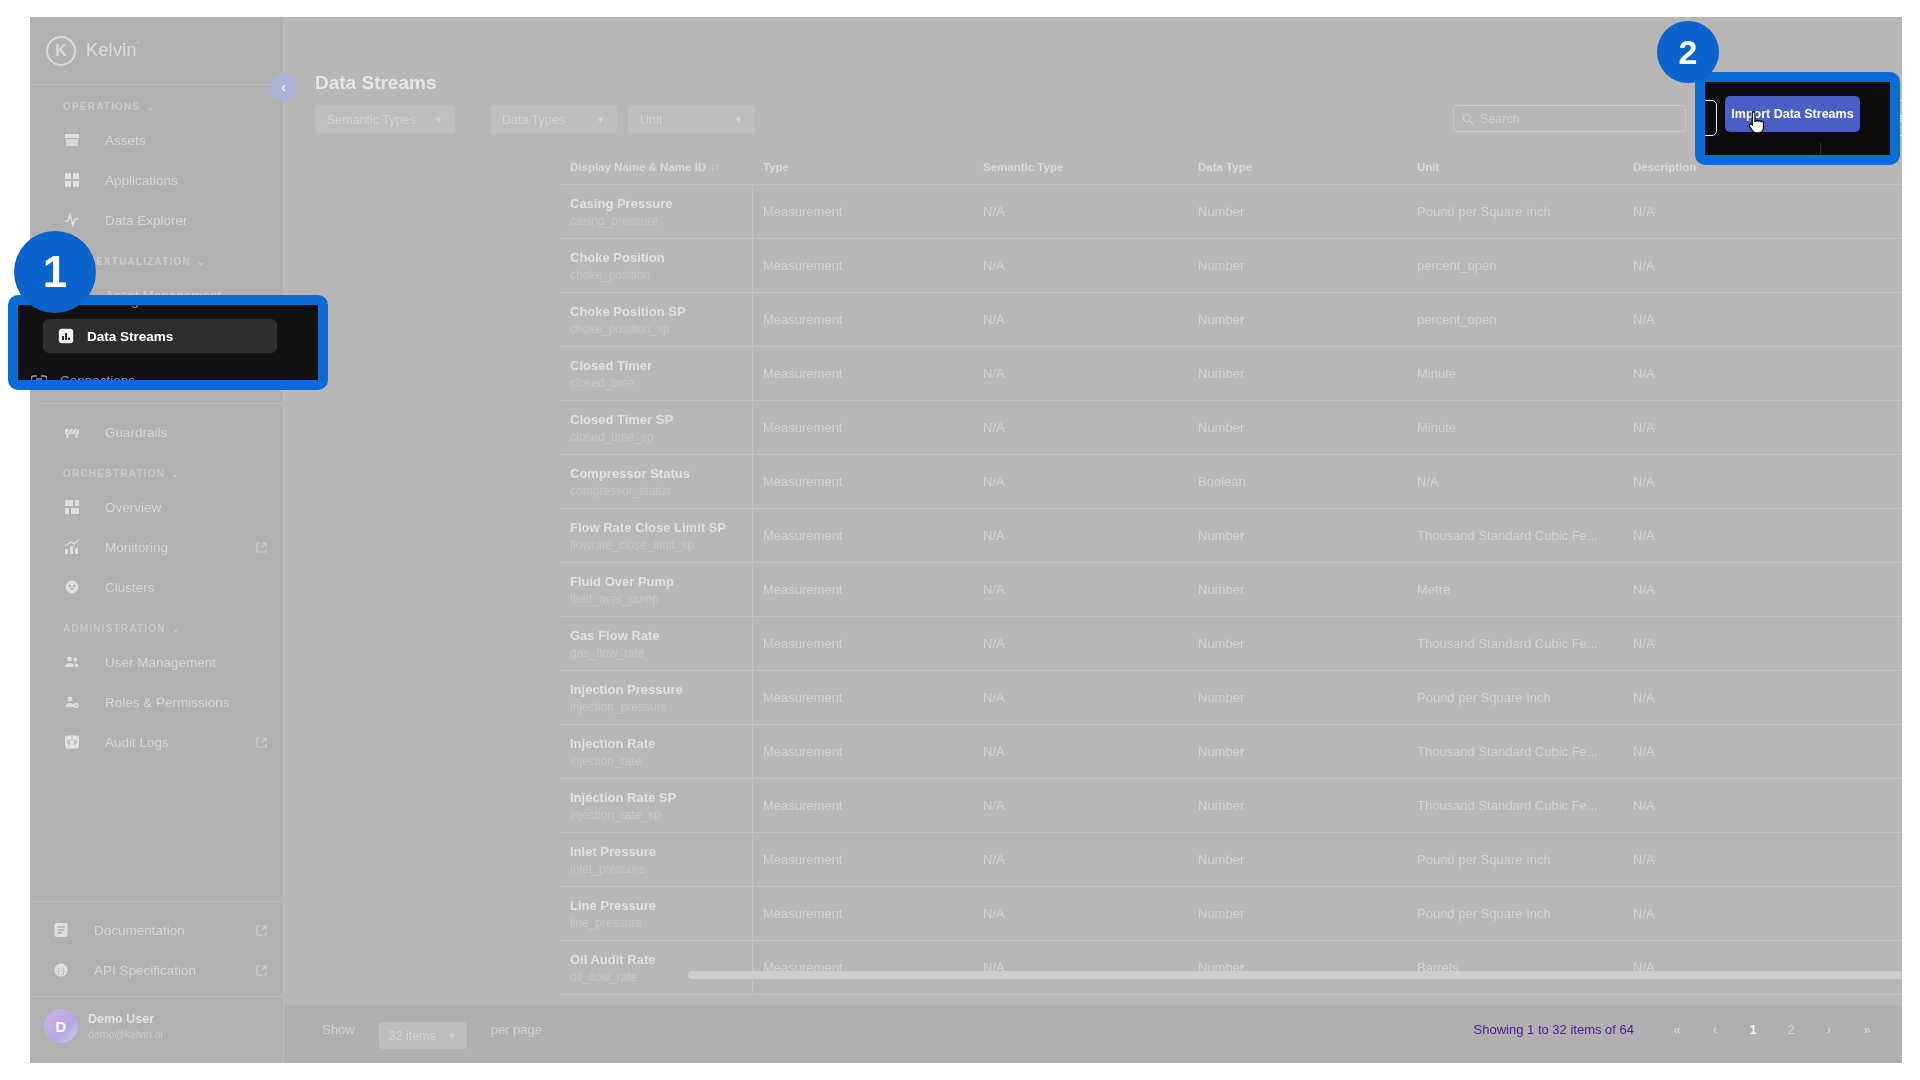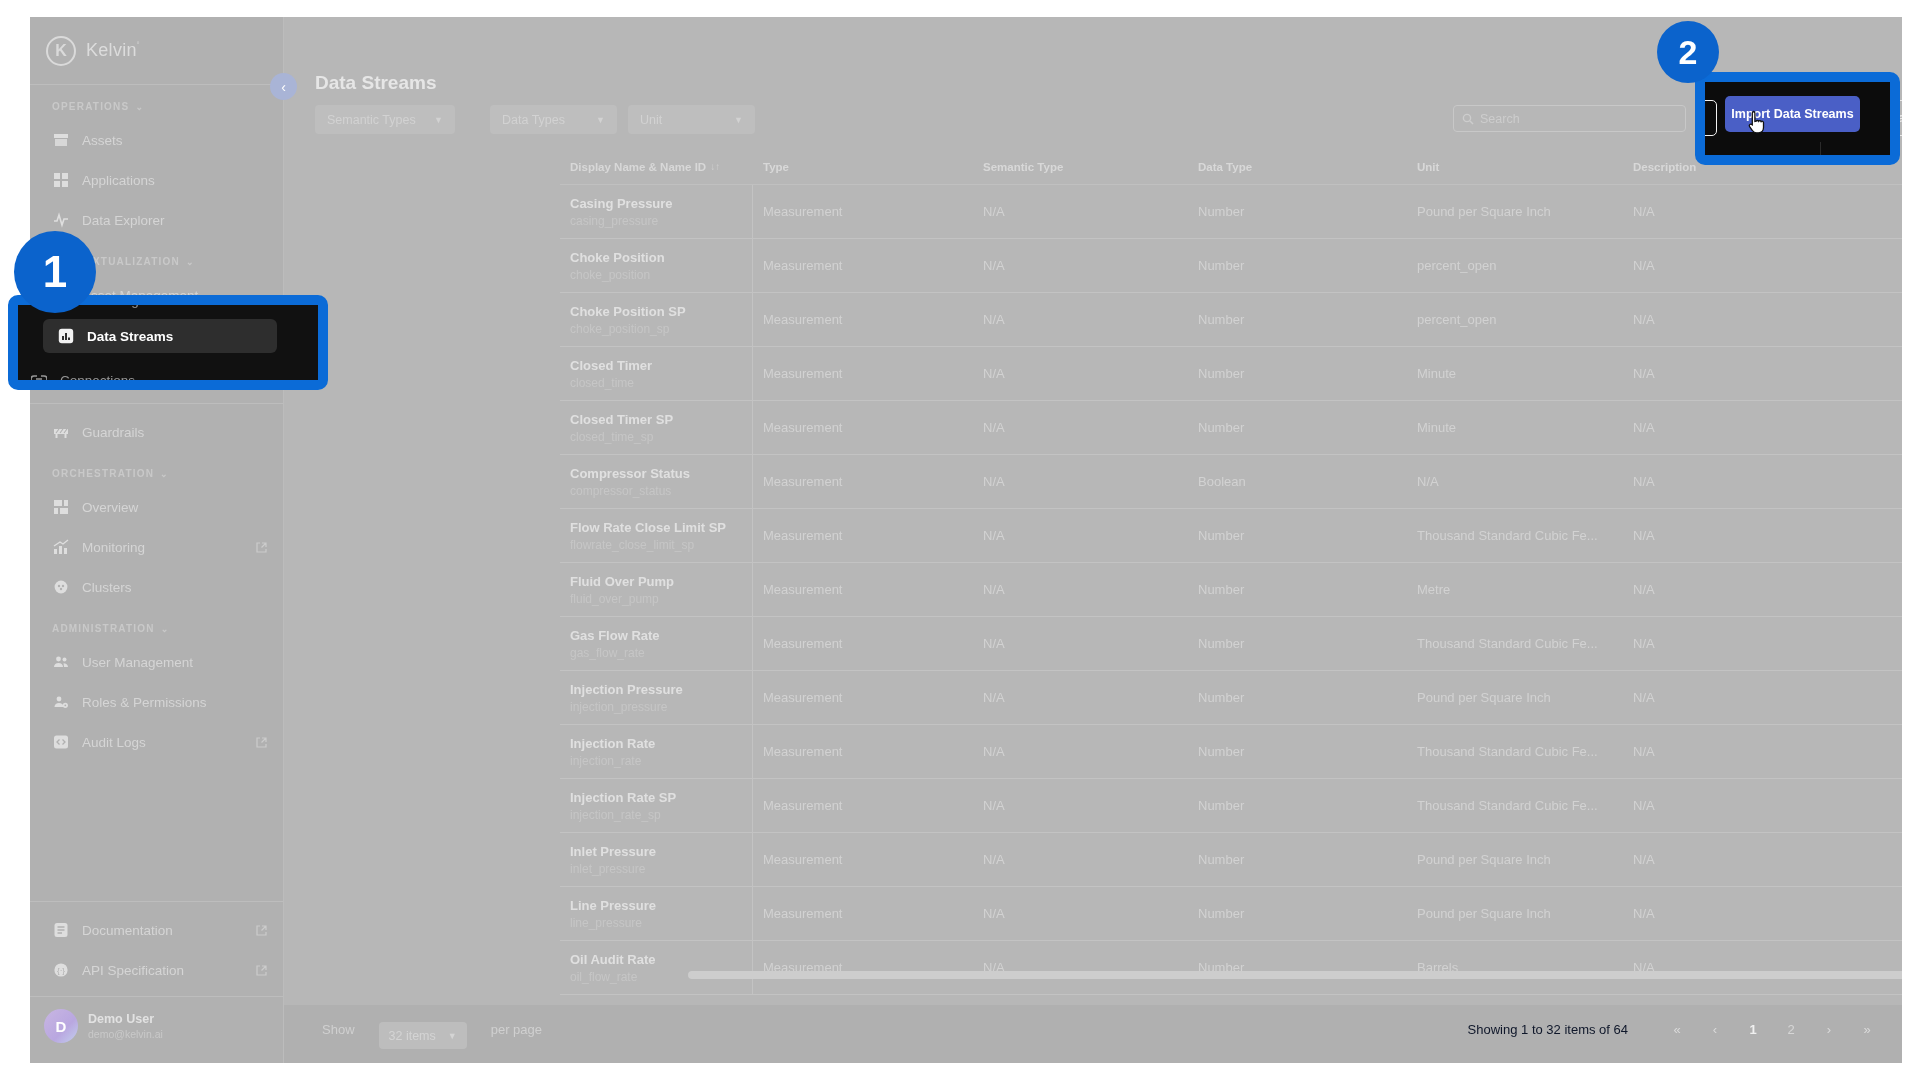--- a/index.html
+++ b/index.html
@@ -8,24 +8,24 @@
   
   #app { position:absolute; left:30px; top:17px; width:1872px; height:1046px; background:#b7b7b7; overflow:hidden; }
 
   
   #sidebar { position:absolute; left:0; top:0; width:254px; height:100%; background:#b1b1b1; border-right:1px solid #bcbcbc; }
   .logo-row { height:68px; display:flex; align-items:center; padding-left:16px; border-bottom:1px solid #bdbdbd; }
   .logo-k { width:30px; height:30px; border:2px solid #dadada; border-radius:50%; color:#dadada; font-weight:bold; font-size:16px; display:flex; align-items:center; justify-content:center; }
   .logo-text { color:#dcdcdc; font-size:18px; margin-left:10px; letter-spacing:.3px; }
   .logo-tm { color:#d0d0d0; font-size:9px; vertical-align:super; }
 
-  .side-scroll { position:absolute; top:68px; left:0; right:0;text-align:right; }
+  .side-scroll { position:absolute; top:68px; left:11px; right:0;text-align:right; }
   .sec-label { display:flex; align-items:center; gap:6px; padding:16px 0 8px 22px; color:#c9c9c9; font-size:10px; font-weight:bold; letter-spacing:1.2px; }
   .sec-caret { font-size:9px; color:#c9c9c9; }
-  .side-item { display:flex; align-items:center; gap:12px; height:40px; padding-left:22px; color:#d5d5d5; font-size:13.5px; position:relative; }
+  .side-item { display:flex; align-items:center; gap:24px; height:40px; padding-left:22px; color:#d5d5d5; font-size:13.5px; position:relative; }
   .side-item .ico { width:18px; height:18px; display:flex; align-items:center; justify-content:center; color:#dedede; flex:0 0 18px; }
   .side-item .ext { position:absolute; right:16px; color:#cccccc; }
   .side-divider { height:1px; background:#bdbdbd; margin:8px 0; }
 
   #side-bottom { position:absolute; left:0; right:0; bottom:4px; }
   .user-row { display:flex; align-items:center; gap:10px; padding:12px 0 16px 14px; border-top:1px solid #bdbdbd; margin-top:6px; }
   .avatar { width:34px; height:34px; border-radius:50%; background:linear-gradient(135deg,#c8b6e2,#b9a7e0 60%,#c3d0ef); color:#fff; font-weight:bold; font-size:15px; display:flex; align-items:center; justify-content:center; }
   .user-name { color:#e2e2e2; font-size:12.5px; font-weight:bold; }
   .user-email { color:#c9c9c9; font-size:10.5px; margin-top:2px; }
 
@@ -57,21 +57,21 @@
   .nid { color:#c6c6c6; font-size:12px; margin-top:3px; }
   .cv { color:#d2d2d2; font-size:13px; }
   #hscroll { position:absolute; left:404px; top:954px; width:1330px; height:8px; border-radius:4px; background:#cdcdcd; }
 
   
   #footer { position:absolute; left:0; right:0; bottom:0; height:58px; background:#b0b0b0; }
   #footer .lbl { color:#d0d0d0; font-size:13px; }
   #show-group { position:absolute; left:38px; top:17px; display:flex; align-items:flex-start; gap:24px; }
   #page-size-chip { height:27px; background:#bdbdbd; border-radius:4px; color:#d4d4d4; font-size:12.5px; display:flex; align-items:center; padding:0 10px; gap:12px; }
   #pager { position:absolute; right:28px; top:17px; display:flex; align-items:center; gap:24px; }
-  #pager .sum { color:#0f172a; font-size:13px; margin-right:18px; }
+  #pager .sum { color:#4c1d95; font-size:13px; margin-right:12px; }
   .pg { color:#d6d6d6; font-size:13px; min-width:14px; text-align:center; }
   .pg.cur { color:#f0f0f0; font-weight:bold; }
   .pg.arrow { font-size:13px; color:#dadada; }
 
   
   .spot { position:absolute; background:#111111; overflow:hidden; z-index:30; }
   #spot1 { left:18px; top:305px; width:300px; height:75px; }
   #spot1 .ditem { position:absolute; left:12px; display:flex; align-items:center; gap:12px; color:#969696; font-size:13.5px; height:30px; }
   #spot1 .ditem .ico { width:18px; height:18px; display:flex; align-items:center; justify-content:center; }
   #ds-active { position:absolute; left:25px; top:14px; width:234px; height:34px; background:#2e2e2e; border-radius:6px; display:flex; align-items:center; gap:12px; padding-left:14px; color:#ffffff; font-size:13.5px; font-weight:bold; }

